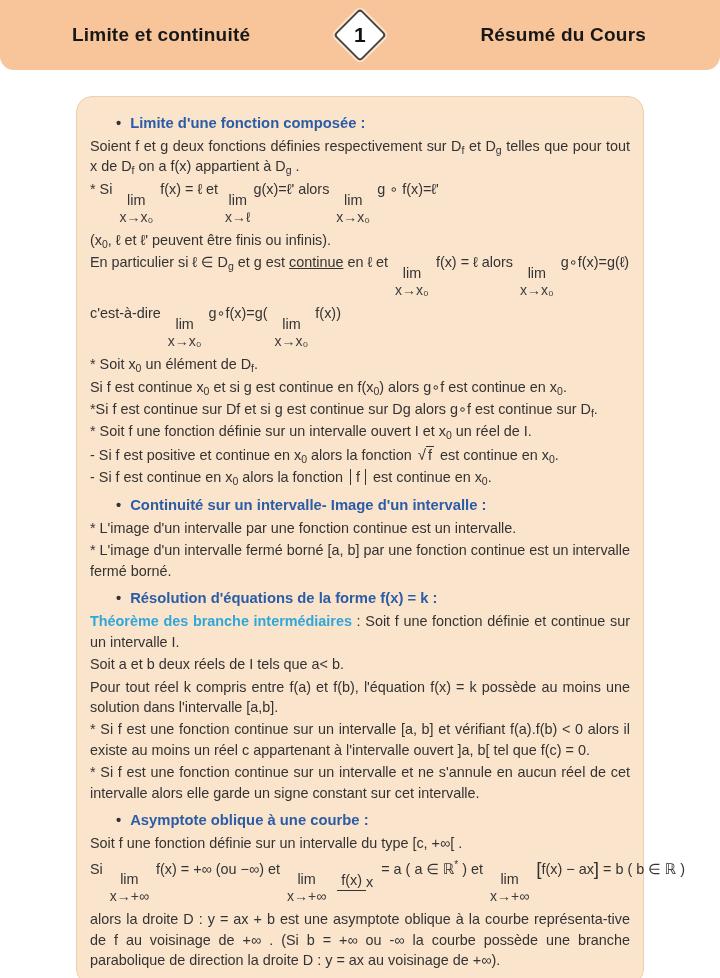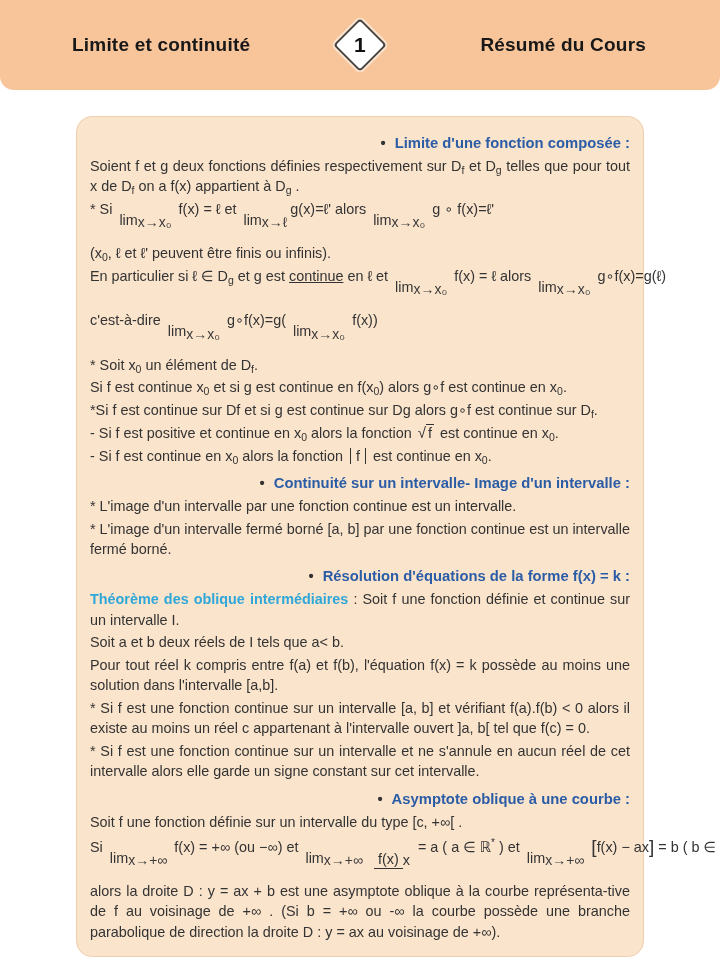--- a/index.html
+++ b/index.html
@@ -8,21 +8,21 @@
     --heading-blue:#2b5ca6; --theorem-cyan:#2fa7d8; --text:#333333;
   }
   *{box-sizing:border-box;margin:0;padding:0;}
   html,body{width:720px;}
   body{
     width:720px;height:978px;overflow:hidden;background:#ffffff;
     font-family:"Liberation Sans","DejaVu Sans",sans-serif;color:var(--text);
   }
   
   header{
-    position:relative;height:90px;background:var(--header-band);
+    position:relative;height:70px;background:var(--header-band);
     border-radius:0 0 14px 14px;
     display:flex;align-items:center;justify-content:space-between;
     padding:0 74px 0 72px;
   }
   .h-title{font-size:19px;font-weight:bold;color:#181818;letter-spacing:.2px;}
   .diamond{
     position:absolute;left:50%;top:50%;width:38px;height:38px;
     transform:translate(-50%,-50%) rotate(45deg);
     background:#ffffff;border:2px solid #4a443f;border-radius:4px;
     display:flex;align-items:center;justify-content:center;
@@ -32,32 +32,32 @@
   
   .card{
     width:568px;margin:26px auto 0;background:var(--card-bg);
     border:1px solid var(--card-border);border-radius:16px;
     padding:9px 13px 12px 13px;
   }
   #doc-body{font-size:14.4px;line-height:1.42;}
   .blk{margin:2px 0;text-align:justify;}
   .b-heading{
     color:var(--heading-blue);font-weight:bold;margin-top:7px;margin-bottom:2px;
-    padding-left:26px;text-align:right;font-size:14.8px;
+    padding-left:26px;text-align:left;font-size:14.8px;
   }
   .b-heading .bullet{color:#333;margin-right:9px;}
   .b-math{text-align:left;white-space:nowrap;}
   sub.seg-sub{font-size:10.5px;vertical-align:-3px;line-height:0;}
   sup.seg-sup{font-size:10px;vertical-align:6px;line-height:0;}
   .seg-u{text-decoration:underline;}
   .seg-hl{color:var(--theorem-cyan);font-weight:bold;}
   .seg-big{font-size:19px;vertical-align:-1.5px;}
   .seg-lim{
-    display:inline-flex;flex-direction:row;align-items:flex-start;
-    vertical-align:-11px;line-height:1;margin:12px 3px;
+    display:inline-flex;flex-direction:column;align-items:center;
+    vertical-align:-11px;line-height:1;margin:4px 3px;
   }
   .lim-top{font-size:14.4px;}
   .lim-bot{font-size:14px;margin-top:2.5px;color:#3c3c3c;}
   .seg-frac{
     display:inline-flex;flex-direction:row;align-items:center;
     vertical-align:-12px;line-height:1.15;margin:0 4px;
   }
   .frac-n{border-bottom:1.3px solid #333;padding:0 4px 1px;}
   .frac-d{padding-top:1px;}
   .seg-sqrt{white-space:nowrap;margin:0 2px;}
@@ -104,27 +104,28 @@
       <div class="blk b-math">c'est-à-dire <span class="seg-lim">
           <span class="lim-top">lim</span>
           <span class="lim-bot">x→x₀</span>
         </span> g∘f(x)=g( <span class="seg-lim">
           <span class="lim-top">lim</span>
           <span class="lim-bot">x→x₀</span>
         </span> f(x))</div>
       <div class="blk b-para">* Soit x<sub class="seg-sub">0</sub> un élément de D<sub class="seg-sub">f</sub>.</div>
       <div class="blk b-para">Si f est continue x<sub class="seg-sub">0</sub> et si g est continue en f(x<sub class="seg-sub">0</sub>) alors g∘f est continue en x<sub class="seg-sub">0</sub>.</div>
       <div class="blk b-para">*Si f est continue sur Df et si g est continue sur Dg alors g∘f est continue sur D<sub class="seg-sub">f</sub>.</div>
+      <div class="blk b-para">* Soit f une fonction définie sur un intervalle ouvert I et x<sub class="seg-sub">0</sub> un réel de I.</div>
       <div class="blk b-para">- Si f est positive et continue en x<sub class="seg-sub">0</sub> alors la fonction <span class="seg-sqrt"><span class="sqrt-sign">√</span><span class="sqrt-body">f</span></span> est continue en x<sub class="seg-sub">0</sub>.</div>
       <div class="blk b-para">- Si f est continue en x<sub class="seg-sub">0</sub> alors la fonction <span class="seg-abs">f</span> est continue en x<sub class="seg-sub">0</sub>.</div>
       <div class="blk b-heading"><span class="bullet">•</span>Continuité sur un intervalle- Image d'un intervalle :</div>
       <div class="blk b-para">* L'image d'un intervalle par une fonction continue est un intervalle.</div>
       <div class="blk b-para">* L'image d'un intervalle fermé borné [a, b] par une fonction continue est un intervalle fermé borné.</div>
       <div class="blk b-heading"><span class="bullet">•</span>Résolution d'équations de la forme f(x) = k :</div>
-      <div class="blk b-para"><span class="seg-hl">Théorème des oblique intermédiaires</span> : Soit f une fonction définie et continue sur un intervalle I.</div>
+      <div class="blk b-para"><span class="seg-hl">Théorème des branche intermédiaires</span> : Soit f une fonction définie et continue sur un intervalle I.</div>
       <div class="blk b-para">Soit a et b deux réels de I tels que a&lt; b.</div>
       <div class="blk b-para">Pour tout réel k compris entre f(a) et f(b), l'équation f(x) = k  possède au moins une solution dans l'intervalle [a,b].</div>
       <div class="blk b-para">* Si f est une fonction continue sur un intervalle [a, b] et vérifiant  f(a).f(b) &lt; 0 alors il existe au moins un réel c appartenant à l'intervalle ouvert ]a, b[ tel que f(c) = 0.</div>
       <div class="blk b-para">* Si f est une fonction continue sur un intervalle et ne s'annule en aucun réel de cet intervalle alors elle garde un signe constant sur cet intervalle.</div>
       <div class="blk b-heading"><span class="bullet">•</span>Asymptote oblique à une courbe :</div>
       <div class="blk b-para">Soit f une fonction définie sur  un intervalle du type [c, +∞[ .</div>
       <div class="blk b-math">Si <span class="seg-lim">
           <span class="lim-top">lim</span>
           <span class="lim-bot">x→+∞</span>
         </span> f(x) = +∞ (ou −∞) et  <span class="seg-lim">

